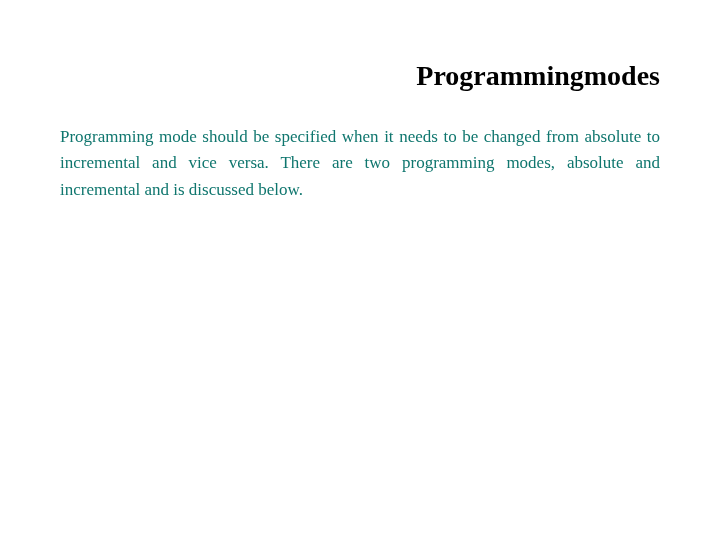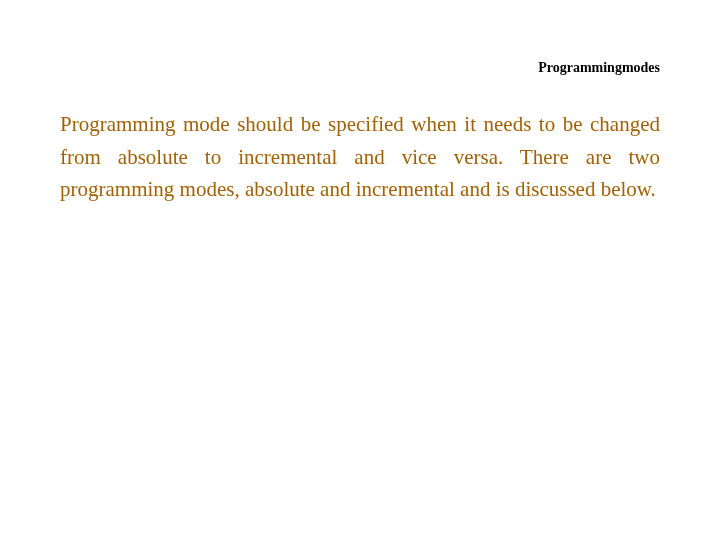--- a/index.html
+++ b/index.html
@@ -25,30 +25,30 @@
       padding: 60px 60px 60px 60px;
     }
 
     .title-row {
       display: flex;
       justify-content: flex-end;
       margin-bottom: 32px;
     }
 
     .title {
-      font-size: 14px;
+      font-size: 28px;
       font-weight: bold;
       color: #000000;
       text-align: right;
     }
 
     .body-text {
-      font-size: 21px;
+      font-size: 17px;
       line-height: 1.55;
-      color: #a16207;
+      color: #0f766e;
       text-align: justify;
     }
   </style>
 </head>
 <body>
 
 <div class="page-container">
   <div class="title-row">
     <span class="title">Programmingmodes</span>
   </div>

